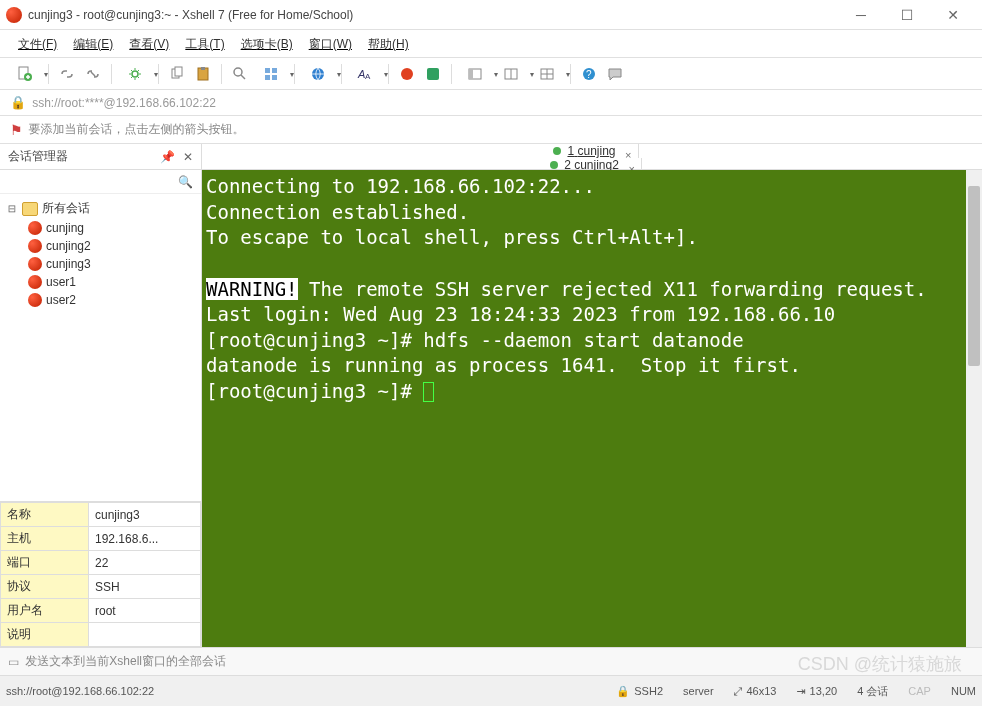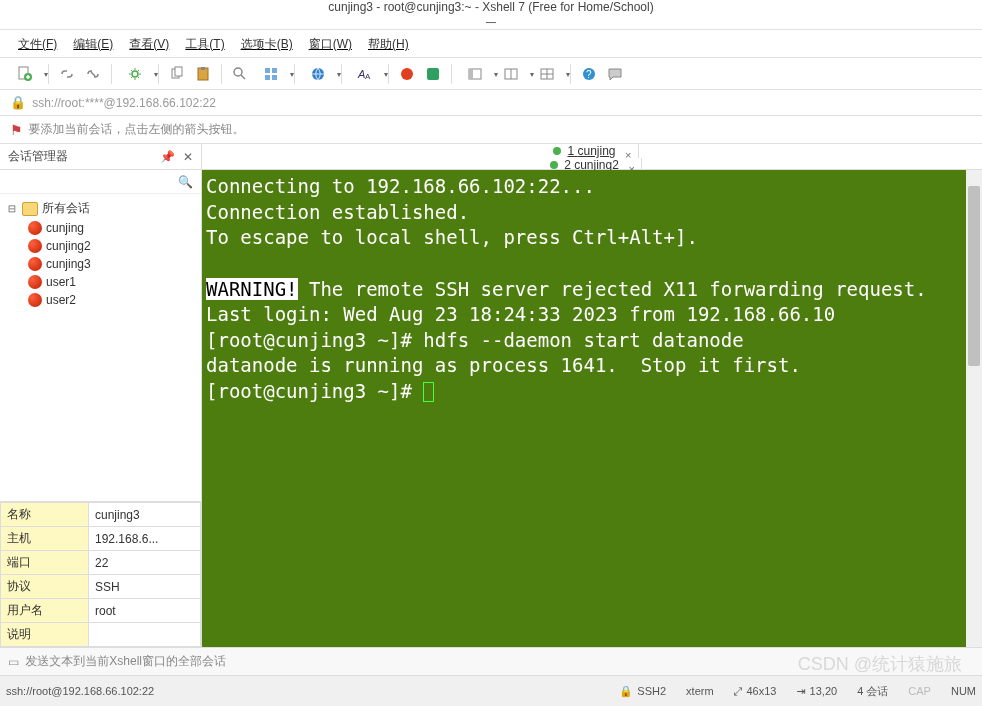--- a/index.html
+++ b/index.html
@@ -1,19 +1,19 @@
 <!DOCTYPE html>
 <html><head>
 <meta charset="utf-8">
 <style>
 * { margin: 0; padding: 0; box-sizing: border-box; }
 body { font-family: "Microsoft YaHei", Tahoma, sans-serif; font-size: 12px; background: #f0f0f0; width: 982px; height: 706px; overflow: hidden; display: flex; flex-direction: column; }
 
 
-.titlebar { height: 30px; background: #fff; display: flex; align-items: center; padding: 0 6px; border-bottom: 1px solid #e0e0e0; flex-direction: column; }
+.titlebar { height: 30px; background: #fff; display: flex; align-items: center; padding: 0 6px; border-bottom: 1px solid #e0e0e0; }
 .titlebar .app-icon { width: 16px; height: 16px; background: radial-gradient(circle at 30% 30%, #ff6040, #c02000); border-radius: 50%; margin-right: 6px; }
 .titlebar .title { flex: 1; color: #444; }
 .titlebar .winbtn { width: 46px; height: 30px; display: flex; align-items: center; justify-content: center; color: #666; font-size: 14px; }
 
 
 .menubar { height: 28px; background: #fff; display: flex; align-items: center; padding: 0 10px; border-bottom: 1px solid #e0e0e0; text-decoration: underline; }
 .menubar .menu-item { padding: 0 8px; line-height: 28px; color: #333; }
 
 
 .toolbar { height: 32px; background: #fff; display: flex; align-items: center; padding: 0 8px; gap: 2px; border-bottom: 1px solid #e0e0e0; }
@@ -338,21 +338,21 @@
   <span class="box">发送文本到当前Xshell窗口的全部会话</span>
 </div>
 
 <div class="status">
   <span>ssh://root@192.168.66.102:22</span>
   <span class="sp"></span>
   <span class="seg">
       <span style="color:#caa020">🔒</span>
       <span>SSH2</span>
     </span>
-  <span class="seg">xterm</span>
+  <span class="seg">server</span>
   <span class="seg">
       <span>⤢</span>
       <span>46x13</span>
     </span>
   <span class="seg">
       <span>⇥</span>
       <span>13,20</span>
     </span>
   <span class="seg">4 会话</span>
   <span class="seg" style="color:#bbb">CAP</span>

